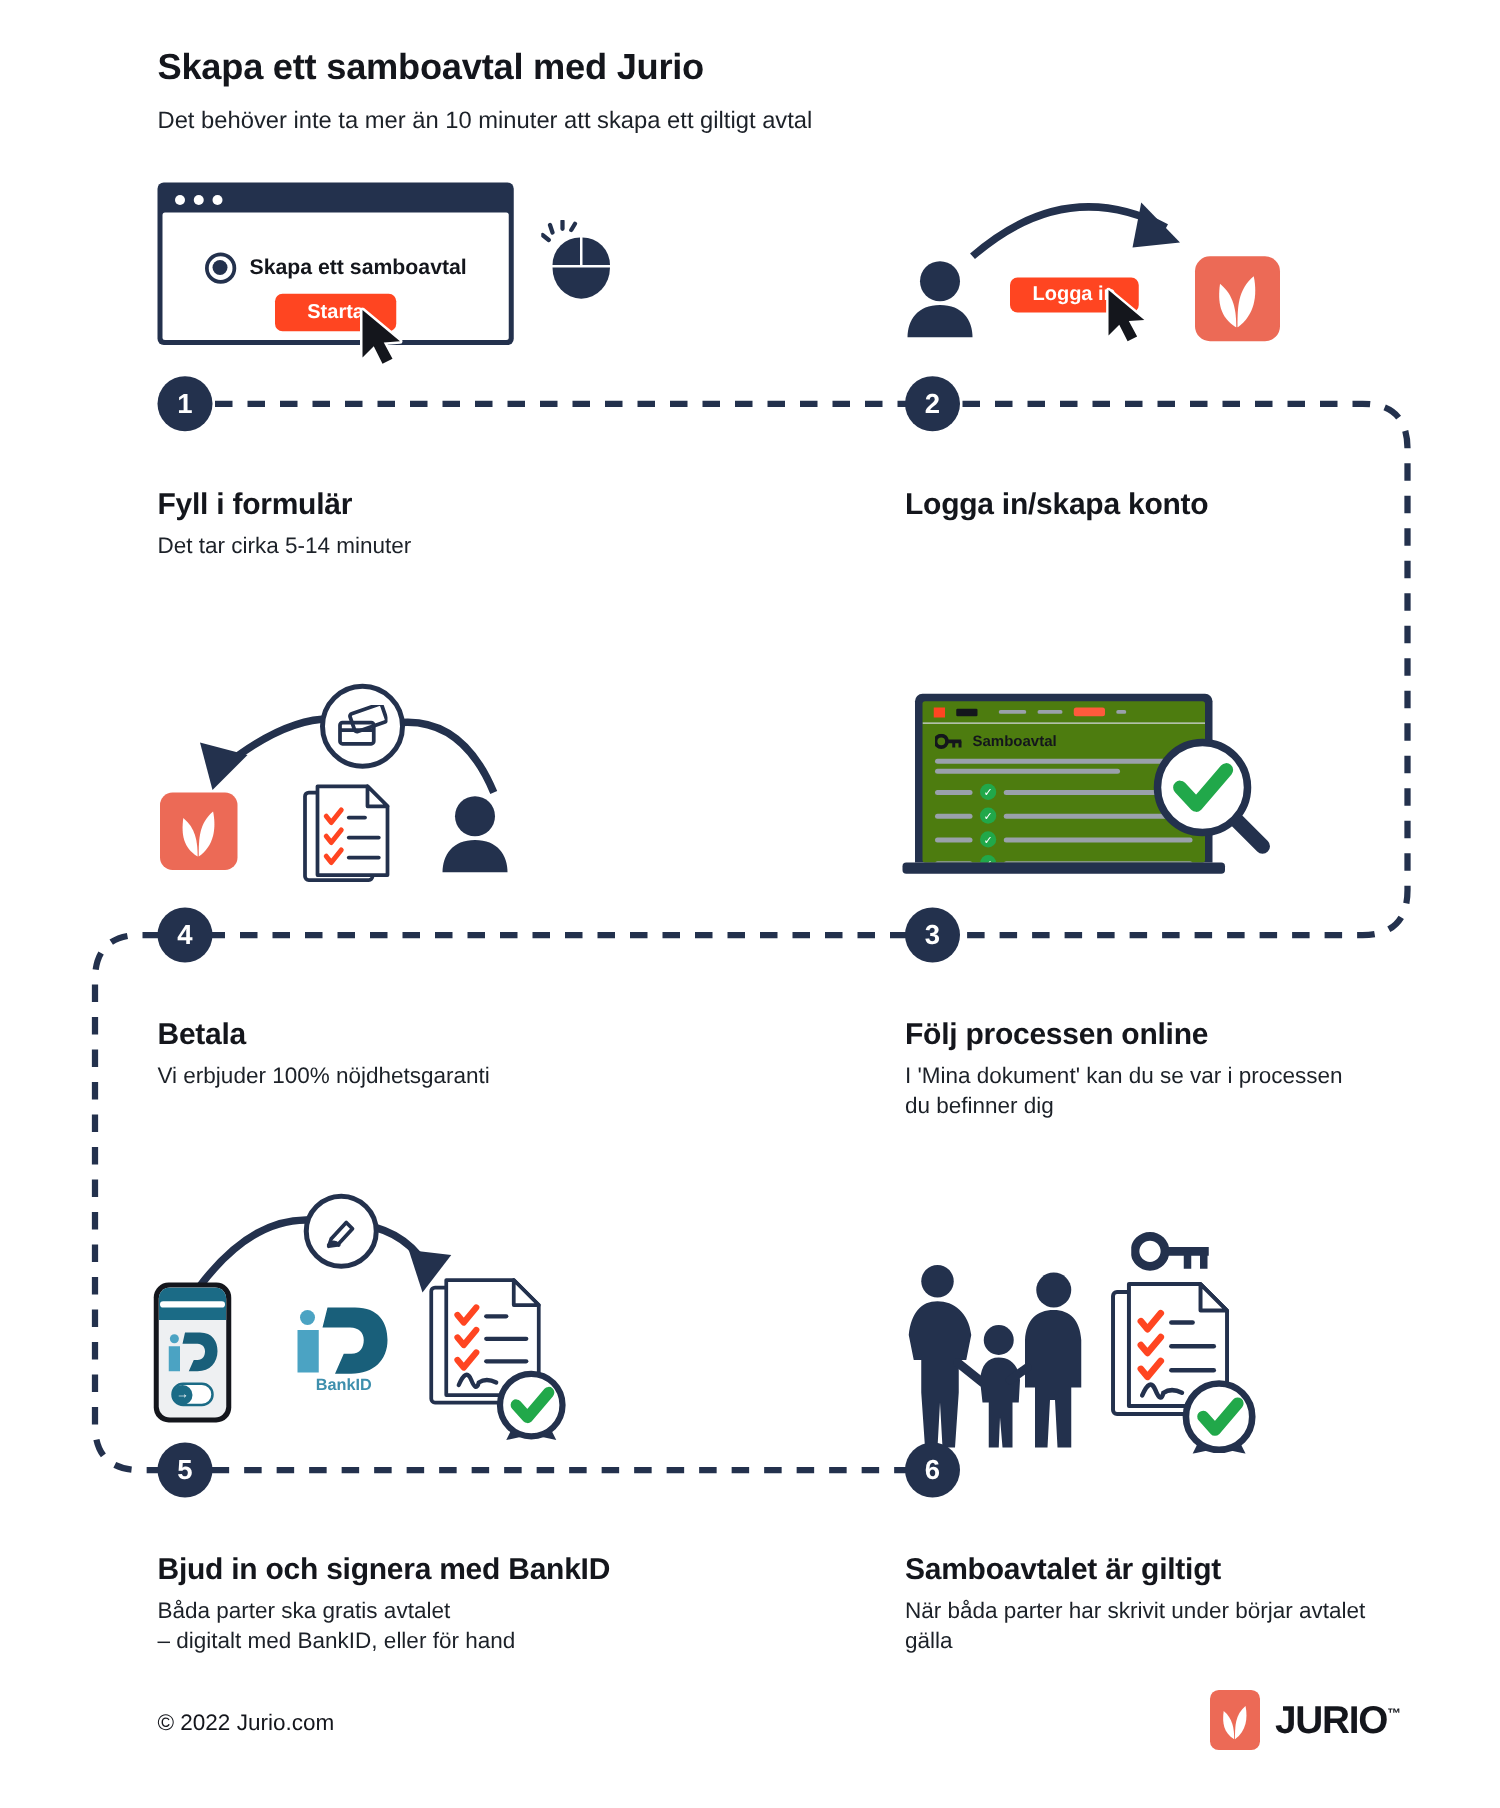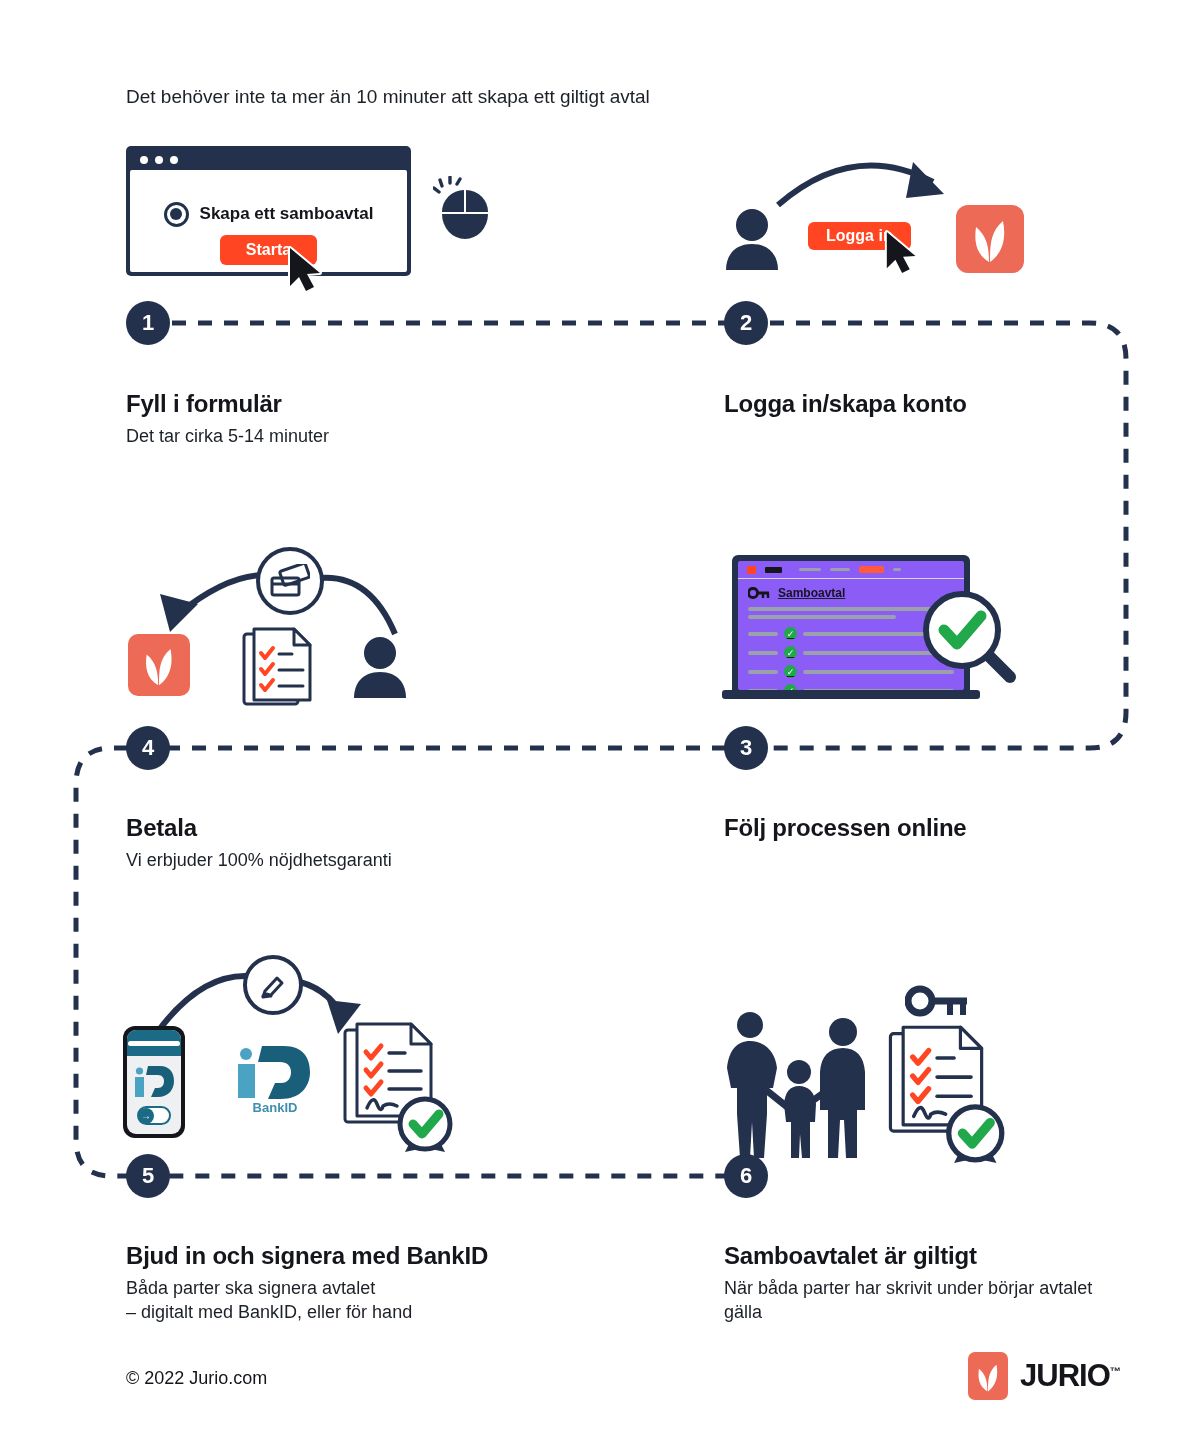--- a/index.html
+++ b/index.html
@@ -71,21 +71,21 @@
   .cursor svg{display:block;}
 
   
   .jurio-tile{background:#ec6a56;border-radius:12px;display:flex;align-items:center;justify-content:center;}
 
   
   .laptop-screen{
     background:#23314d;border-radius:6px 6px 0 0;padding:6px 6px 0 6px;
     box-sizing:border-box;
   }
-  .laptop-inner{background:#8b5cf6;height:100%;border-radius:2px;overflow:hidden;text-decoration:underline;}
+  .laptop-inner{background:#4d7c0f;height:100%;border-radius:2px;overflow:hidden;}
   .lp-topbar{height:17px;display:flex;align-items:center;gap:9px;padding:0 9px;border-bottom:1px solid #d3d7dd;}
   .lp-red-sq{width:9px;height:8px;background:#ff4521;}
   .lp-dark-sq{width:17px;height:6px;background:#14161c;border-radius:1px;}
   .lp-line{height:3px;background:#9aa1ab;border-radius:2px;}
   .lp-redline{height:7px;background:#ff5a3c;border-radius:2px;}
   .lp-title{font-size:12px;font-weight:bold;color:#14161c;}
   .lp-gray{height:4px;background:#9aa1ab;border-radius:2px;}
   .check-circle{border-radius:50%;background:#21a84a;display:flex;align-items:center;justify-content:center;color:#fff;}
 
   
@@ -109,20 +109,21 @@
   .brand-wrap{display:flex;align-items:center;gap:12px;}
   .brand-tile{width:40px;height:48px;background:#ec6a56;border-radius:7px;display:flex;align-items:center;justify-content:center;}
   .brand-word{font-size:31px;font-weight:bold;letter-spacing:-1px;color:#14161c;position:relative;}
   .brand-tm{font-size:11px;vertical-align:super;font-weight:bold;}
 </style>
 </head>
 <body>
 
 <div class="stage">
 
+  <div class="abs" id="page-title">Skapa ett samboavtal med Jurio</div>
   <div class="abs" id="page-subtitle">Det behöver inte ta mer än 10 minuter att skapa ett giltigt avtal</div>
 
   <svg class="abs" id="connectors" viewBox="0 0 1200 1446">
     <g fill="none" stroke="#23314d" stroke-width="5" stroke-dasharray="14 12" stroke-linecap="butt">
 
       <path d="M172 323 H1090 Q1126 323 1126 359 V712 Q1126 748 1090 748 H770"></path>
 
       <path d="M726 748 H112 Q76 748 76 784 V1140 Q76 1176 112 1176 H726"></path>
     </g>
   </svg>
@@ -311,20 +312,21 @@
 
   <div class="abs step-badge" style="left:126px;top:726px;">4</div>
   <div class="abs step-text" style="left:126px;top:786px;width:460px;">
     <div class="step-title">Betala</div>
     <div class="step-desc">Vi erbjuder 100% nöjdhetsgaranti</div>
   </div>
 
   <div class="abs step-badge" style="left:724px;top:726px;">3</div>
   <div class="abs step-text" style="left:724px;top:786px;width:360px;">
     <div class="step-title">Följ processen online</div>
+    <div class="step-desc">I 'Mina dokument' kan du se var i processen du befinner dig</div>
   </div>
 
   <div class="abs" style="left:118px;top:958px;width:360px;height:200px;">
     <svg class="abs" style="left:5px;top:0;" width="270" height="90">
       <path d="M36 72 Q78 16 125 18" fill="none" stroke="#23314d" stroke-width="6"></path>
       <path d="M168 22 Q205 28 222 62" fill="none" stroke="#23314d" stroke-width="6"></path>
       <path d="M204 42 L238 46 L215 76 Z" fill="#23314d"></path>
     </svg>
     <div class="abs" style="left:125px;top:-3px;width:52px;height:52px;border-radius:50%;background:#fff;border:4px solid #23314d;display:flex;align-items:center;justify-content:center;">
       <svg width="32" height="32" viewBox="0 0 32 32">
@@ -427,21 +429,21 @@
         <path d="M96 120 l6 12 l-14 -3 l-6 -10 Z" fill="#23314d"></path>
         <circle cx="82" cy="104" r="25" fill="#fff" stroke="#23314d" stroke-width="5"></circle>
         <path d="M70 104 l9 10 l17 -20" fill="none" stroke="#21a84a" stroke-width="9" stroke-linecap="round" stroke-linejoin="round"></path>
       </svg>
     </span>
   </div>
 
   <div class="abs step-badge" style="left:126px;top:1154px;">5</div>
   <div class="abs step-text" style="left:126px;top:1214px;width:470px;">
     <div class="step-title">Bjud in och signera med BankID</div>
-    <div class="step-desc" style="white-space:pre-line;">Båda parter ska signera avtalet
+    <div class="step-desc" style="white-space:pre-line;">Båda parter ska gratis avtalet
 – digitalt med BankID, eller för hand</div>
   </div>
 
   <div class="abs step-badge" style="left:724px;top:1154px;">6</div>
   <div class="abs step-text" style="left:724px;top:1214px;width:370px;">
     <div class="step-title">Samboavtalet är giltigt</div>
     <div class="step-desc">När båda parter har skrivit under börjar avtalet gälla</div>
   </div>
 
   <div class="abs" id="footer-copy">© 2022 Jurio.com</div>

